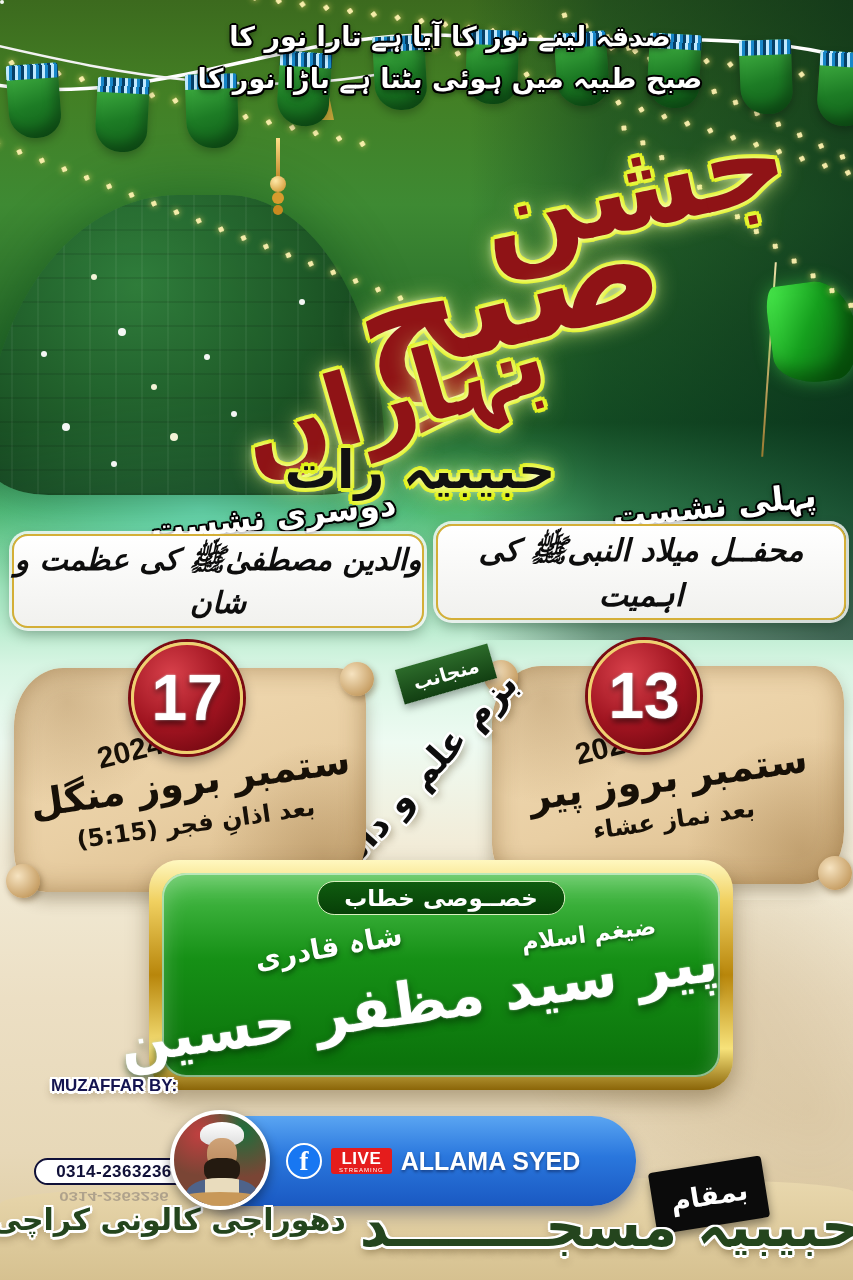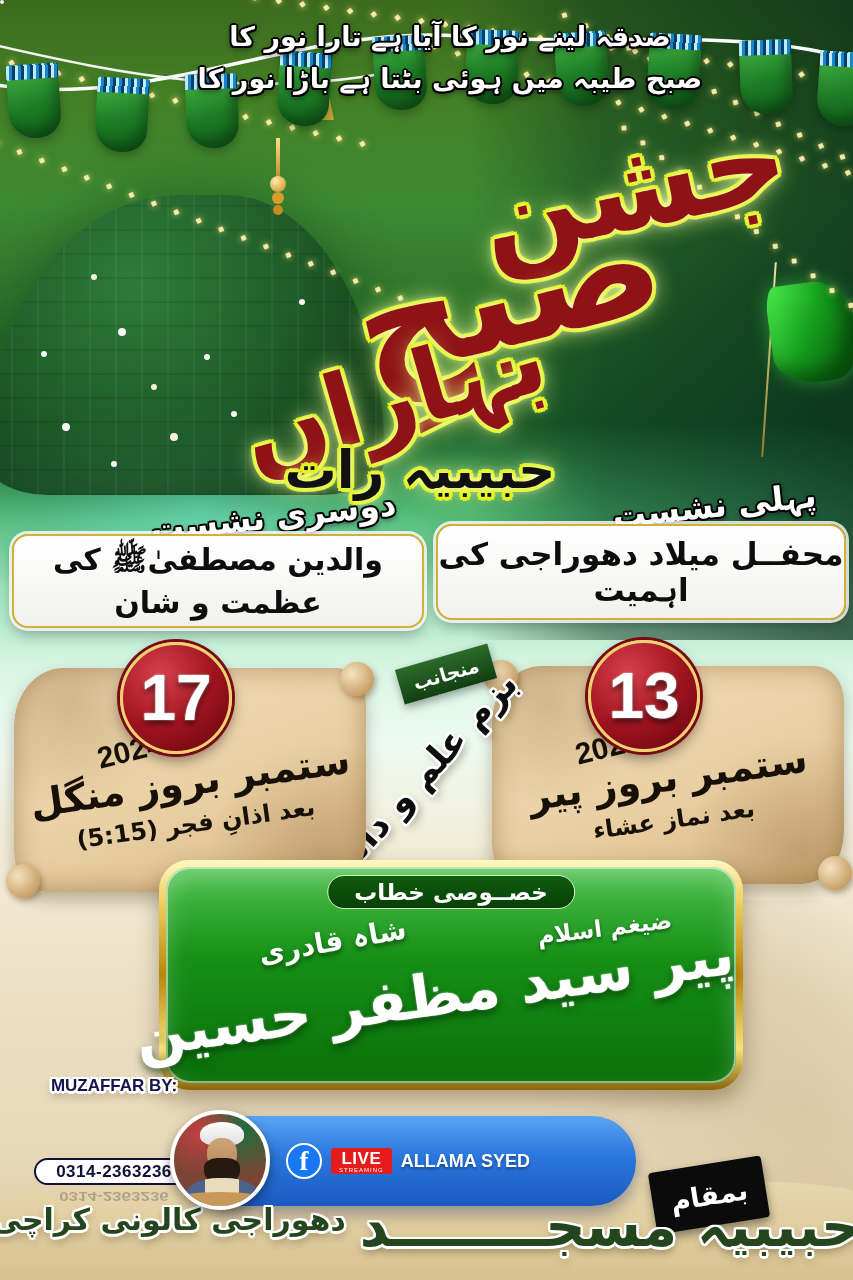--- a/index.html
+++ b/index.html
@@ -87,55 +87,55 @@
   .t2{left:352px;top:208px;font-size:148px;transform:rotate(-14deg);}
   .t3{left:238px;top:338px;font-size:100px;transform:rotate(-16deg);}
   .subtitle{left:180px;top:440px;width:480px;text-align:center;font-size:52px;font-weight:bold;color:#111;}
   
   .session-label{color:#fff;font-size:33px;font-weight:bold;white-space:nowrap;}
   .lbl-1{left:612px;top:486px;transform:rotate(-6deg);}
   .lbl-2{left:150px;top:497px;transform:rotate(-6deg);}
   .panel{background:linear-gradient(180deg,#ffffff,#f1f1ee);border:2px solid #d4af37;
     box-shadow:0 0 0 3px rgba(255,255,255,.8),0 6px 14px rgba(0,30,10,.35);
     border-radius:16px;display:flex;align-items:center;justify-content:flex-start;
-    color:#0d0d0d;font-weight:bold;text-align:center;}
+    color:#0d0d0d;font-weight:bold;text-align:center;font-style:italic;}
   .panel-1{left:436px;top:524px;width:410px;height:96px;font-size:31px;}
   .panel-2{left:12px;top:534px;width:412px;height:94px;font-size:30px;}
   
   .scroll{background:
       radial-gradient(circle at 15% 15%,rgba(120,80,30,.25),transparent 30%),
       radial-gradient(circle at 88% 85%,rgba(120,80,30,.28),transparent 32%),
       linear-gradient(160deg,#f3ddb6 0%,#e9cfa4 55%,#d9b987 100%);
     border-radius:14% 8% 12% 9%/26% 16% 24% 18%;
     box-shadow:inset 0 0 26px rgba(110,70,20,.45),0 8px 16px rgba(60,40,10,.3);}
   .scroll-1{left:492px;top:666px;width:352px;height:218px;}
   .scroll-2{left:14px;top:668px;width:352px;height:224px;}
   .curl{position:absolute;width:34px;height:34px;border-radius:50%;
     background:radial-gradient(circle at 35% 35%,#f6e3c0,#c9a269 70%,#a57b42);box-shadow:2px 3px 6px rgba(80,50,10,.4);}
   .day-circle{width:112px;height:112px;border-radius:50%;
     background:radial-gradient(circle at 35% 28%,#d8414b,#a01420 52%,#6d060f 90%);
     border:3px solid #f0d070;box-shadow:0 0 0 3px #7a0a12,0 6px 14px rgba(0,0,0,.45);
     display:flex;align-items:center;justify-content:center;color:#fff;font-size:64px;font-weight:bold;
     text-shadow:0 4px 6px rgba(0,0,0,.55),0 0 2px #fff;font-family:"Liberation Sans",sans-serif;}
   .dc-1{left:588px;top:640px;}
-  .dc-2{left:120px;top:642px;}
+  .dc-2{left:131px;top:642px;}
   .scroll-text{position:absolute;width:100%;text-align:center;color:#171007;transform:rotate(-8deg);}
   .scroll-text .year{font-family:"Liberation Sans",sans-serif;font-size:30px;font-weight:bold;transform:rotate(-6deg);margin:0 0 0 -110px;}
   .scroll-text .dateline{font-size:38px;font-weight:bold;white-space:nowrap;}
   .scroll-text .timeline{font-size:24px;font-weight:bold;margin-top:6px;}
   .st-1{top:56px;}
   .st-2{top:58px;}
   
   .org-ribbon{left:398px;top:656px;width:96px;height:36px;transform:rotate(-16deg);
     background:linear-gradient(180deg,#2c6b2a,#123f12);display:flex;align-items:center;justify-content:center;
     color:#fff;font-size:19px;font-weight:bold;box-shadow:0 4px 8px rgba(0,0,0,.35);}
   .org-name{left:318px;top:742px;width:230px;text-align:center;transform:rotate(-48deg);
     font-size:36px;font-weight:bold;color:#0d0d0d;white-space:nowrap;}
   
-  .banner-outer{left:159px;top:860px;width:584px;height:230px;border-radius:30px;padding:7px;
+  .banner-outer{left:149px;top:860px;width:584px;height:230px;border-radius:30px;padding:13px;
     background:linear-gradient(180deg,#fff8c0 0%,#f0d060 18%,#b8860b 50%,#f7e27a 82%,#8a6508 100%);
     box-shadow:0 10px 22px rgba(60,40,0,.35);}
   .banner-inner{width:100%;height:100%;border-radius:24px;position:relative;
     background:linear-gradient(180deg,#4fc24f 0%,#169016 42%,#0a700a 100%);
     box-shadow:inset 0 0 0 2px rgba(255,255,255,.5),inset 0 10px 24px rgba(255,255,255,.28);}
   .keynote-pill{position:absolute;left:50%;top:8px;transform:translateX(-50%);
     background:linear-gradient(180deg,#0f5c0f,#073f07);border:1.5px solid #d9f0c0;border-radius:18px;
     padding:3px 26px;color:#fff;font-size:23px;font-weight:bold;white-space:nowrap;}
   .honorific{position:absolute;right:64px;top:48px;transform:rotate(-7deg);
     color:#fff;font-size:23px;font-weight:bold;text-shadow:0 2px 4px rgba(0,40,0,.6);}
@@ -162,21 +162,21 @@
     background:linear-gradient(180deg,#5aa5f2 0%,#2a77dd 45%,#1a59c2 100%);
     box-shadow:0 8px 16px rgba(0,20,80,.35);display:flex;flex-direction:column;justify-content:center;
     padding-left:74px;gap:2px;}
   .bar-row{display:flex;align-items:center;gap:9px;}
   .fb-icon{width:36px;height:36px;border-radius:50%;background:#1877f2;border:2.5px solid #fff;
     color:#fff;font-family:"Liberation Serif",serif;font-weight:bold;font-size:27px;
     display:flex;align-items:center;justify-content:center;line-height:1;}
   .live-badge{background:#e51c1c;border-radius:3px;padding:2px 8px 1px;display:flex;flex-direction:column;align-items:center;line-height:1;}
   .live-main{color:#fff;font-family:"Liberation Sans",sans-serif;font-size:17px;font-weight:bold;letter-spacing:.5px;}
   .live-sub{color:#fff;font-family:"Liberation Sans",sans-serif;font-size:6px;letter-spacing:1px;}
-  .bar-name{color:#fff;font-family:"Liberation Sans",sans-serif;font-weight:bold;font-size:18px;
+  .bar-name{color:#fff;font-family:"Liberation Sans",sans-serif;font-weight:bold;font-size:25px;
     line-height:1.05;text-shadow:0 2px 3px rgba(0,0,30,.4);white-space:nowrap;}
   
   .photo{left:170px;top:1110px;width:100px;height:100px;border-radius:50%;border:4px solid #fff;
     overflow:hidden;z-index:5;box-shadow:0 5px 12px rgba(0,0,0,.4);
     background:radial-gradient(circle at 28% 22%,#c04040,transparent 42%),
                radial-gradient(circle at 75% 18%,#1e6e3c,transparent 46%),#7a4535;}
   .ph-turban{position:absolute;left:26px;top:8px;width:44px;height:24px;border-radius:50% 50% 40% 40%;background:linear-gradient(180deg,#fff,#ddd);}
   .ph-face{position:absolute;left:33px;top:24px;width:30px;height:32px;border-radius:46%;background:linear-gradient(180deg,#cfa378,#b9885c);}
   .ph-beard{position:absolute;left:30px;top:44px;width:36px;height:26px;border-radius:40% 40% 55% 55%;background:#241a10;}
   .ph-body{position:absolute;left:12px;top:64px;width:72px;height:36px;border-radius:45% 45% 0 0;
@@ -255,21 +255,21 @@
     <div>صبح طیبہ میں ہوئی بٹتا ہے باڑا نور کا</div>
   </div>
 
   <div class="abs t-word t1 o-yellow rtl">جشن</div>
   <div class="abs t-word t2 o-yellow rtl">صبحِ</div>
   <div class="abs t-word t3 o-yellow rtl">بہاراں</div>
   <div class="abs subtitle o-yellow rtl">حبیبیہ رات</div>
 
   <div class="abs session-label lbl-1 o-black rtl">پہلی نشست</div>
   <div class="abs panel panel-1 rtl">
-    <span>محفــل میلاد دھوراجی کی اہمیت</span>
+    <span>محفــل میلاد النبیﷺ کی اہمیت</span>
   </div>
 
   <div class="abs session-label lbl-2 o-black rtl">دوسری نشست</div>
   <div class="abs panel panel-2 rtl">
     <span>والدین مصطفیٰﷺ کی عظمت و شان</span>
   </div>
 
   <div class="abs scroll scroll-1">
     <div class="curl" style="left:-8px;top:-6px;"></div>
     <div class="curl" style="right:-8px;bottom:-6px;"></div>

